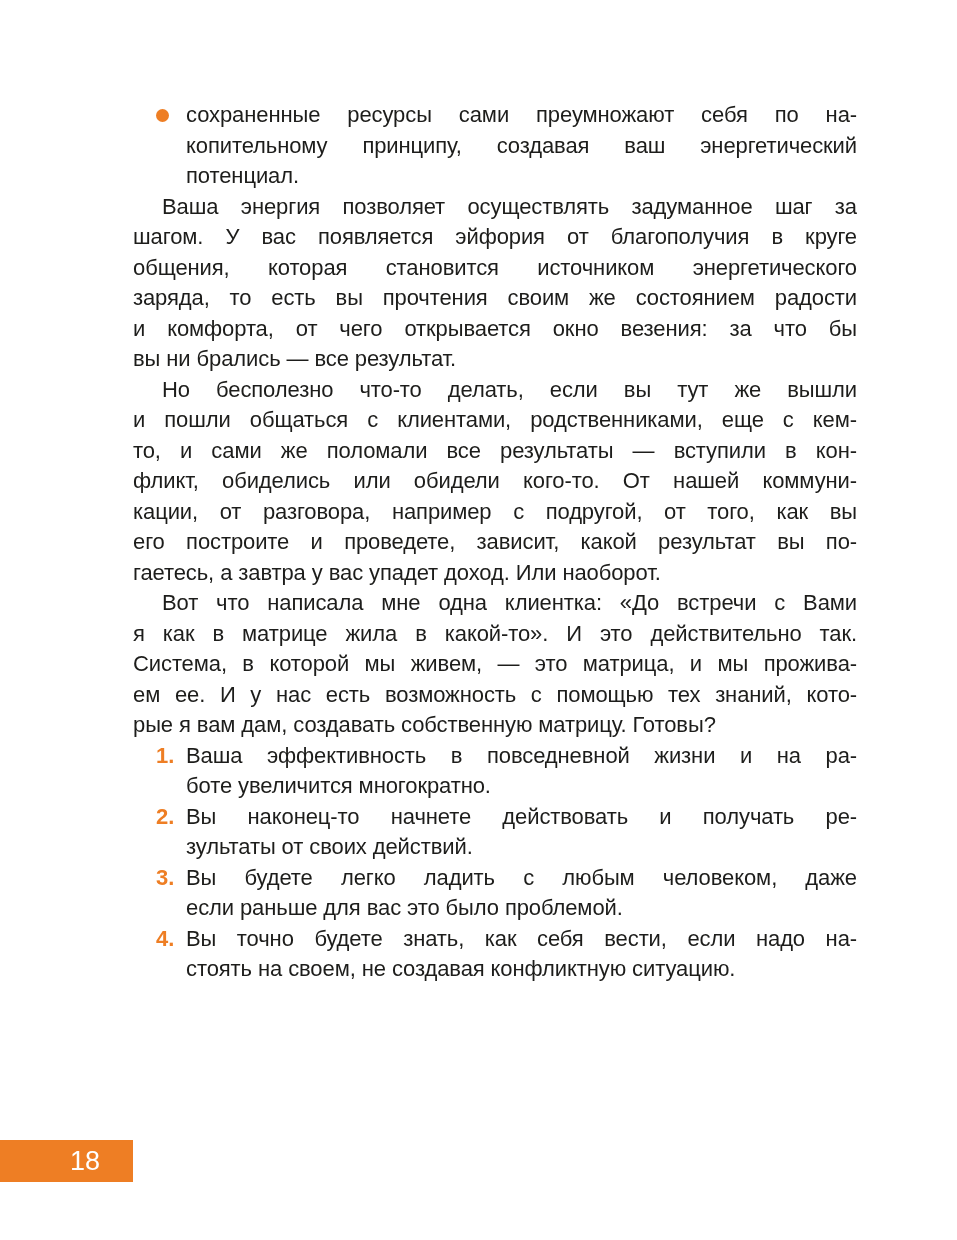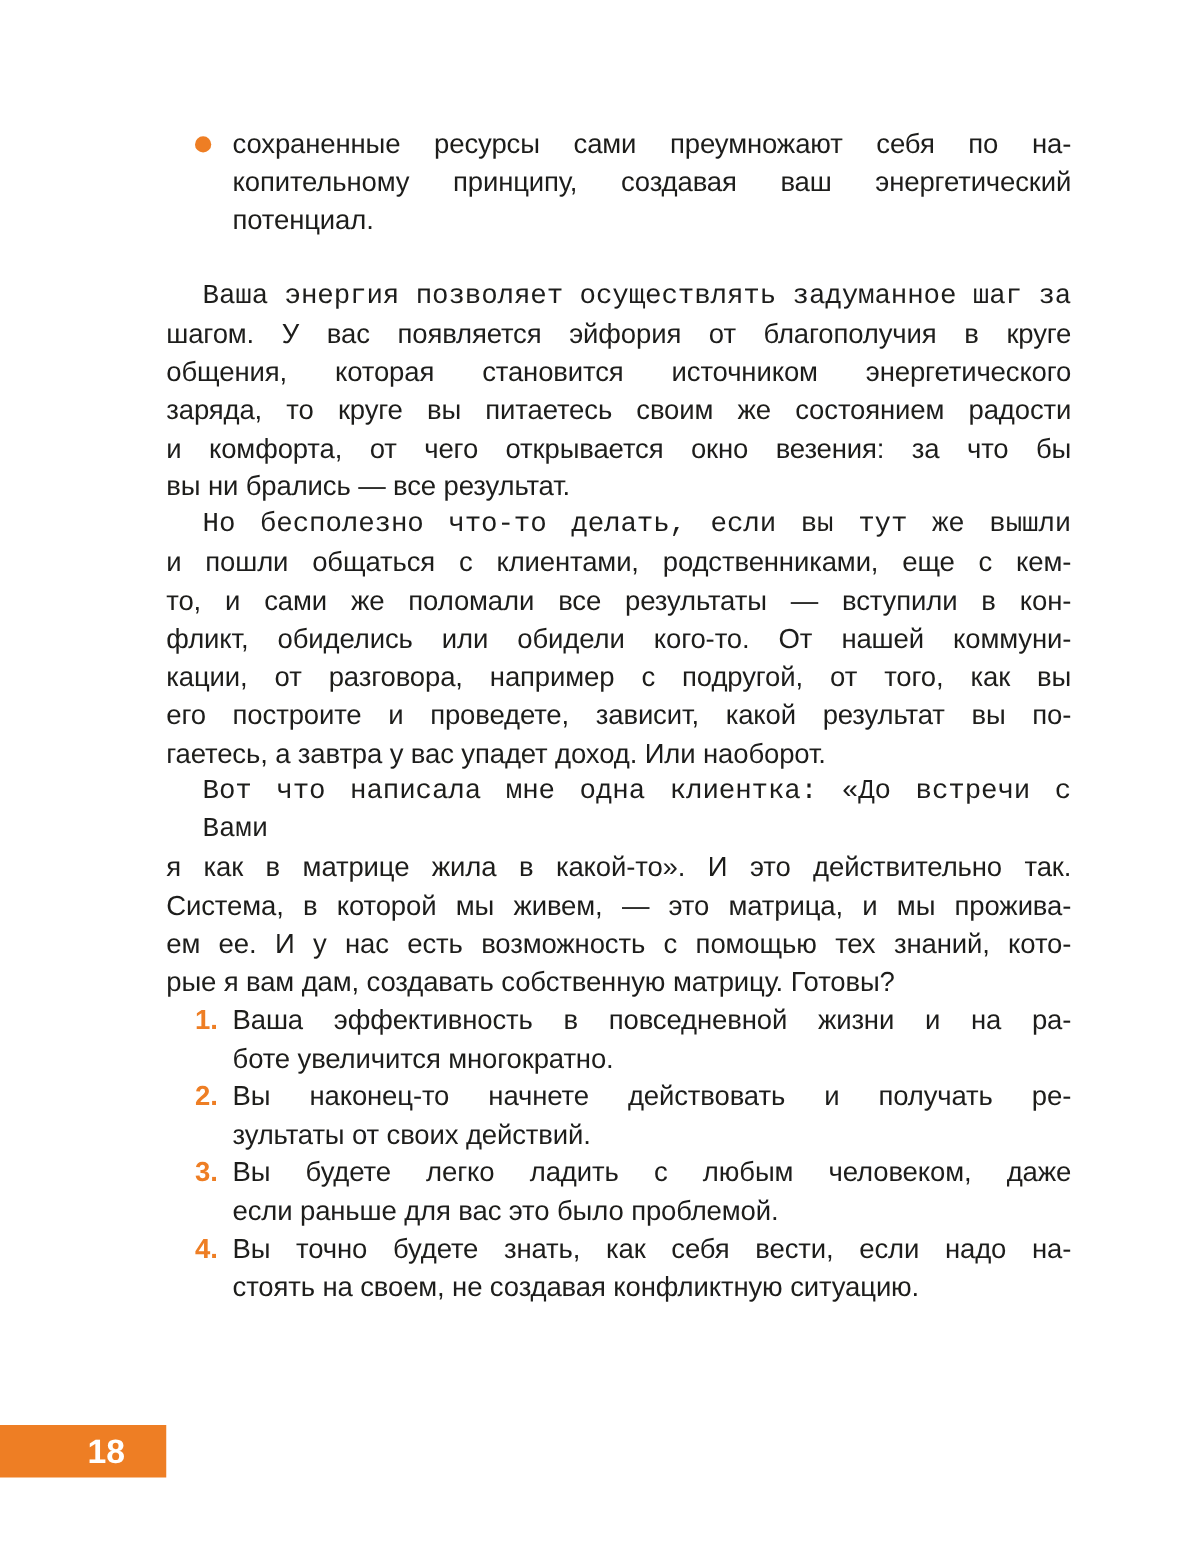--- a/index.html
+++ b/index.html
@@ -23,26 +23,25 @@
     left: 133px;
     top: 100px;
     width: 724px;
     font-size: 22px;
     line-height: 30.5px;
     letter-spacing: -0.1px;
   }
   
   .line { text-align: justify; text-align-last: justify; text-justify: inter-word; }
   .line.last { text-align-last: left; }
-  .indent .line.first { padding-left: 29px; font-family: Liberation Mono, monospace; }
+  .indent .line.first { padding-left: 29px; }
 
   .bullet-item {
     position: relative;
     padding-left: 53px;
-    margin-bottom: 30px;
   }
   .dot {
     position: absolute;
     left: 23px;
     top: 9px;
     width: 13px;
     height: 13px;
     border-radius: 50%;
     background: var(--accent);
   }
@@ -66,21 +65,21 @@
   }
 
   .page-badge {
     position: absolute;
     left: 0;
     top: 1140px;
     width: 133px;
     height: 42px;
     background: var(--accent);
     color: #ffffff;
-    font-weight: bold;
+    font-weight: normal;
     font-size: 27px;
     line-height: 42px;
     text-align: right;
     padding-right: 33px;
   }
 </style>
 </head>
 <body>
 
 <div class="book-page">
@@ -92,21 +91,21 @@
           <div class="line first">сохраненные ресурсы сами преумножают себя по на-</div>
           <div class="line">копительному принципу, создавая ваш энергетический</div>
           <div class="line last">потенциал.</div>
         </div>
     </div>
 
     <div class="para indent">
         <div class="line first">Ваша энергия позволяет осуществлять задуманное шаг за</div>
         <div class="line">шагом. У вас появляется эйфория от благополучия в круге</div>
         <div class="line">общения, которая становится источником энергетического</div>
-        <div class="line">заряда, то круге вы питаетесь своим же состоянием радости</div>
+        <div class="line">заряда, то есть вы прочтения своим же состоянием радости</div>
         <div class="line">и комфорта, от чего открывается окно везения: за что бы</div>
         <div class="line last">вы ни брались — все результат.</div>
       </div>
 
     <div class="para indent">
         <div class="line first">Но бесполезно что-то делать, если вы тут же вышли</div>
         <div class="line">и пошли общаться с клиентами, родственниками, еще с кем-</div>
         <div class="line">то, и сами же поломали все результаты — вступили в кон-</div>
         <div class="line">фликт, обиделись или обидели кого-то. От нашей коммуни-</div>
         <div class="line">кации, от разговора, например с подругой, от того, как вы</div>

